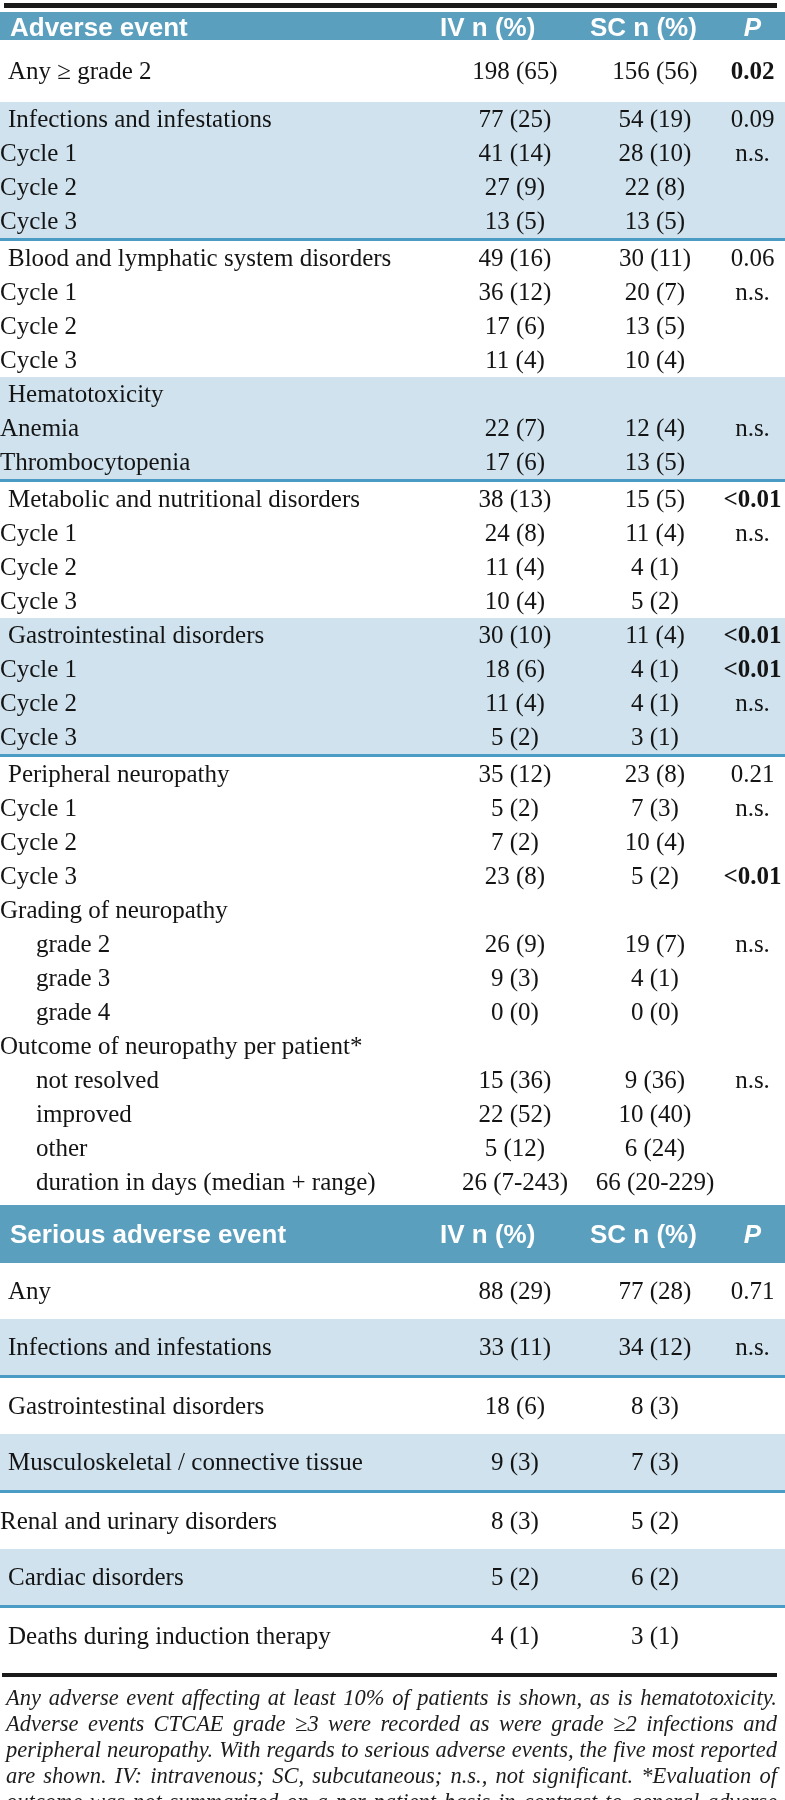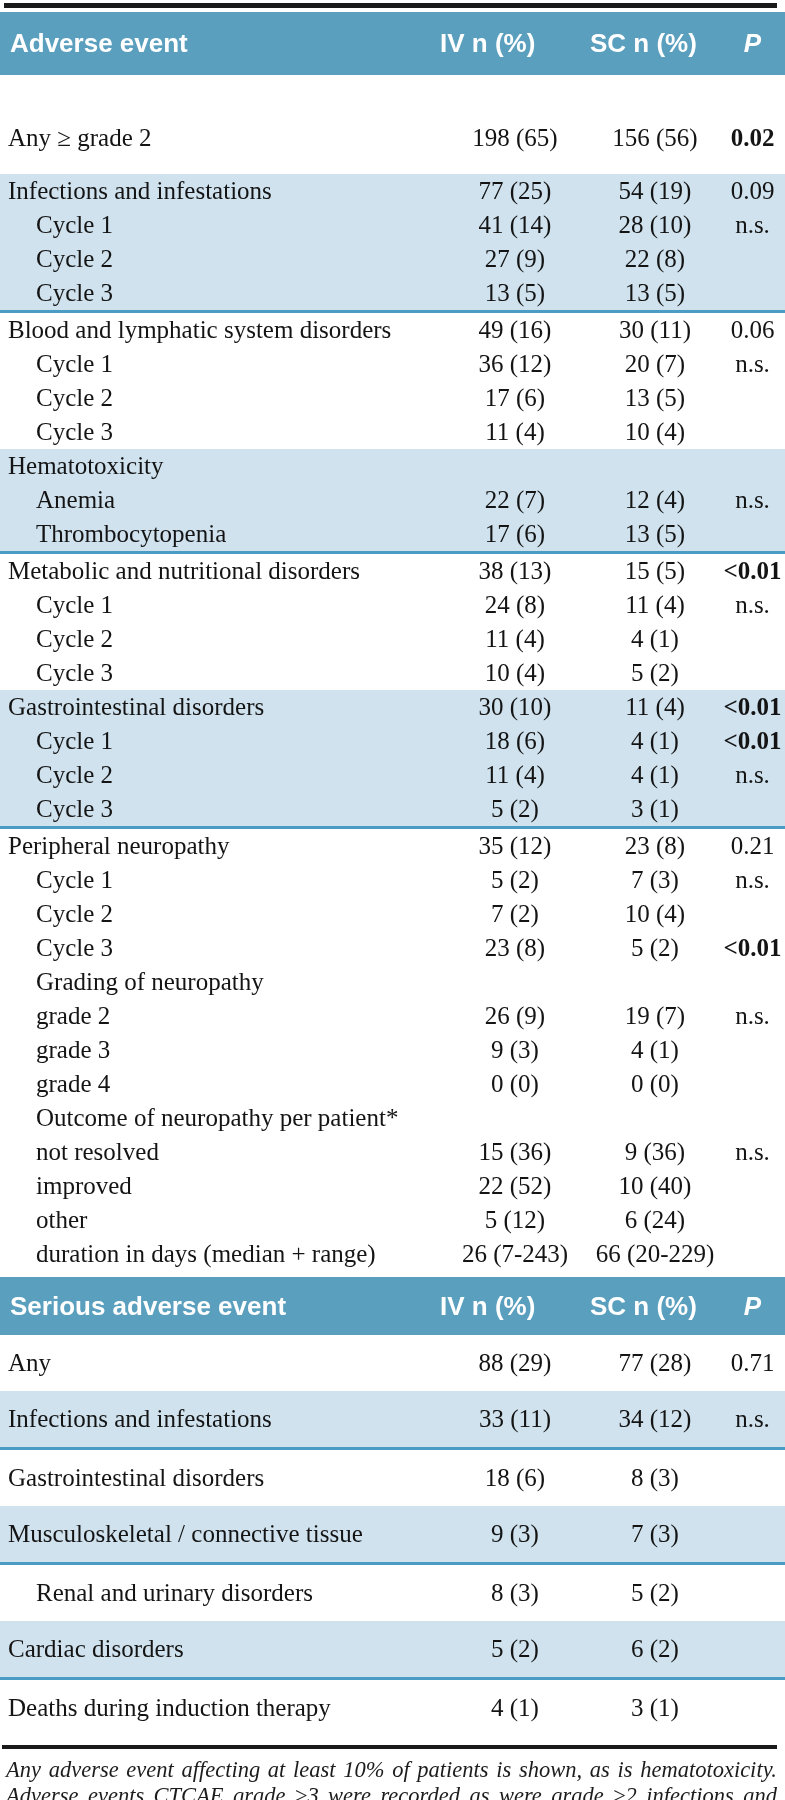--- a/index.html
+++ b/index.html
@@ -1,34 +1,34 @@
 <!DOCTYPE html>
 <html><head>
 <meta charset="utf-8">
 <style>
   html,body{margin:0;padding:0;width:785px;height:1800px;overflow:hidden;background:#fff;}
   body{font-family:"Liberation Serif", serif;color:#141414;
        --header-bg:#5b9fbe; --row-blue:#cfe2ee; --divider:#4a9cc5; --rule:#1a1a1a;}
   .top-rule{height:5px;background:var(--rule);margin:3px 8px 4px 4px;}
   .thead{display:grid;grid-template-columns:440px 150px 130px 65px;align-items:center;
-         background:var(--header-bg);color:#fff;height:63px;
+         background:var(--header-bg);color:#fff;height:28px;
          font-family:"Liberation Sans", sans-serif;font-weight:bold;font-size:26px;}
   .thead.small{height:58px;}
   .thead .lab{padding-left:10px;}
   .thead .num{text-align:left;}
   .thead .pcol{text-align:center;font-style:italic;}
   .row{display:grid;grid-template-columns:440px 150px 130px 65px;align-items:center;
        font-size:25px;height:34px;}
-  .row.tall{height:73px;margin-top:26px;}
+  .row.tall{height:62px;}
   .srows .row{height:56px;}
   .row.blue{background:var(--row-blue);font-family:Liberation Serif, serif;}
   .row.divider{border-bottom:3px solid var(--divider);}
   .label{white-space:nowrap;}
   .ind0{padding-left:8px;}
-  .ind1{padding-left:20px;margin-left:16px;}
+  .ind1{}
   .ind2{padding-left:36px;}
   .num{text-align:center;white-space:nowrap;}
   .boldp{font-weight:bold;}
   .gap6{height:6px;}
   .bottom-rule{height:4px;background:var(--rule);margin:9px 8px 8px 2px;}
   .footnote{font-style:italic;font-size:22.5px;line-height:26px;text-align:justify;
             margin:4px 8px 0 6px;color:#1c1c1c;}
 </style>
 </head>
 <body style="--header-bg: #5b9fbe; --row-blue: #cfe2ee; --divider: #4a9cc5; --rule: #1a1a1a;">

